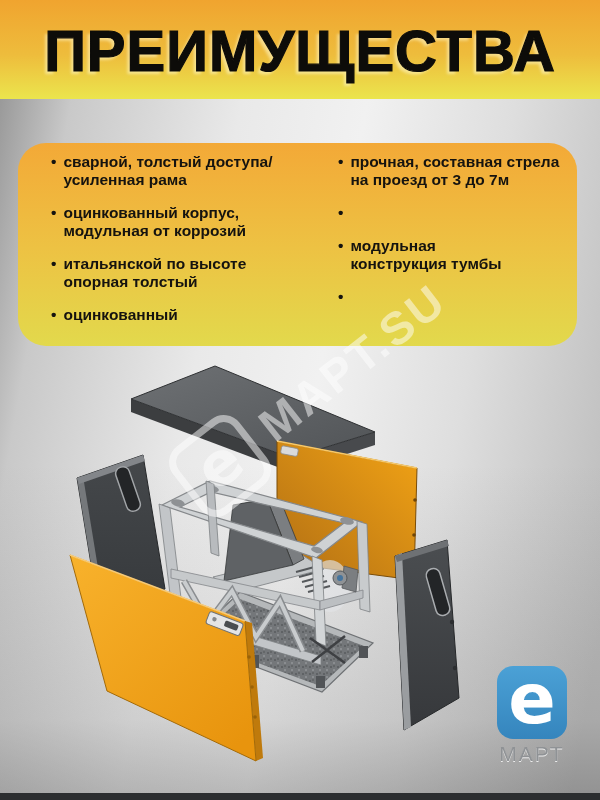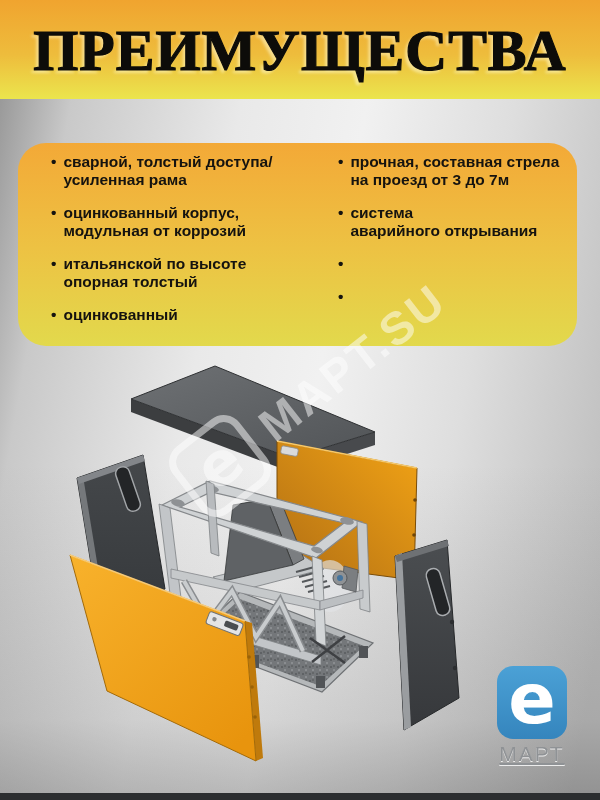--- a/index.html
+++ b/index.html
@@ -12,21 +12,21 @@
   }
   .header{
     position:absolute; left:0; top:0; width:600px; height:99px;
     background:linear-gradient(180deg,#f0a42f 0%,#eebc3c 55%,#ebe54d 100%);
     display:flex; align-items:center; justify-content:center;
   }
   .title{
     margin:0; font-size:58px; font-weight:bold; letter-spacing:1px;
     color:#0d0c09; -webkit-text-stroke:1.2px #0d0c09;
     text-shadow:-3px 3px 3px rgba(255,250,205,0.55);
-    padding-top:2px; white-space:nowrap;font-family:Liberation Serif, serif;
+    padding-top:2px; white-space:nowrap;
   }
   .card{
     position:absolute; left:18px; top:143px; width:559px; height:203px;
     border-radius:28px; box-sizing:border-box;
     background:linear-gradient(180deg,#f3a937 0%,#edc243 52%,#e2d94c 100%);
     display:flex; padding:10px 14px 0 33px;
   }
   .col{list-style:none; margin:0; padding:0;}
   .col-left{flex:0 0 287px;}
   .col-right{flex:1;}
@@ -50,21 +50,20 @@
   .brand{position:absolute; left:494px; top:666px; width:76px; text-align:center;}
   .brand-square{
     width:70px; height:73px; margin:0 auto; border-radius:16px;
     background:linear-gradient(180deg,#4ba1d6 0%,#3585bd 100%);
     color:#fff; font-size:70px; font-weight:bold; line-height:66px;
     font-family:"DejaVu Sans",sans-serif;
   }
   .brand-caption{
     margin-top:3px; color:#8f9295; font-size:21px; letter-spacing:2px;
     text-shadow:0 1px 0 rgba(255,255,255,0.8);
-    text-decoration:underline;
   }
   .bottom-strip{position:absolute; left:0; bottom:0; width:600px; height:7px; background:#2c2e30;}
 </style>
 </head>
 <body>
 
 <div class="page">
 
   <div class="header">
     <h1 class="title">ПРЕИМУЩЕСТВА</h1>
@@ -94,25 +93,25 @@
       </li>
     </ul>
     <ul class="col col-right">
       <li class="item">
         <span class="bullet">•</span>
         <span class="t"><span>прочная, составная стрела</span><br>
         <span>на проезд от 3 до 7м</span></span>
       </li>
       <li class="item">
         <span class="bullet">•</span>
-        <span class="t"><span>система</span><br>
-        <span>аварийного открывания</span></span>
-      </li>
-      <li class="item">
-        <span class="bullet">•</span>
+      </li>
+      <li class="item">
+        <span class="bullet">•</span>
+        <span class="t"><span>модульная</span><br>
+        <span>конструкция тумбы</span></span>
       </li>
       <li class="item">
         <span class="bullet">•</span>
       </li>
     </ul>
   </div>
 
   <svg class="diagram" width="600" height="800" viewBox="0 0 600 800" xmlns="http://www.w3.org/2000/svg">
     <defs>
       <linearGradient id="gLid" x1="0" y1="0" x2="1" y2="1">

